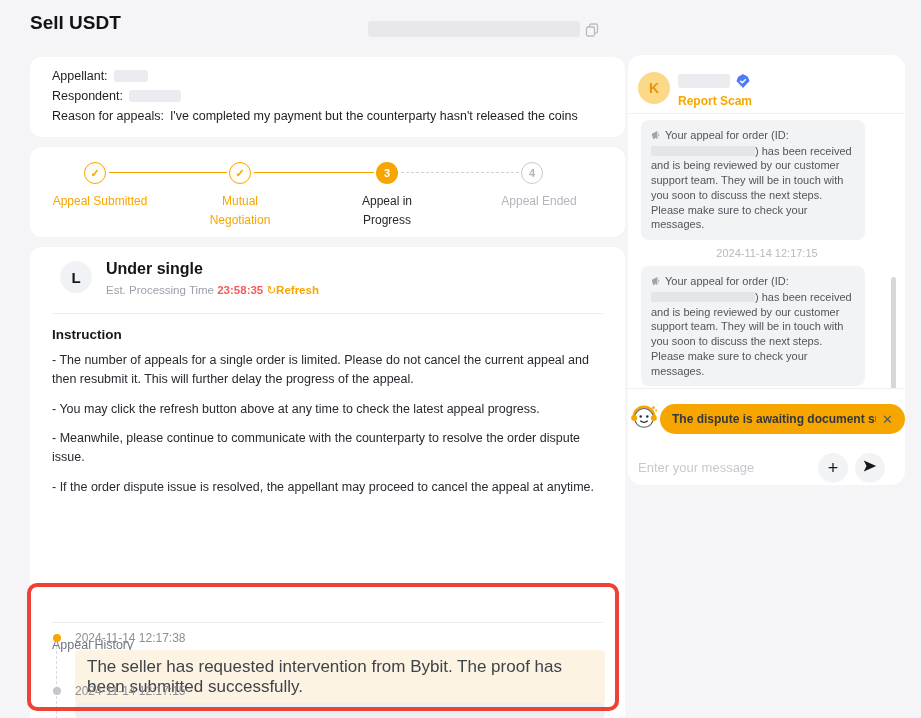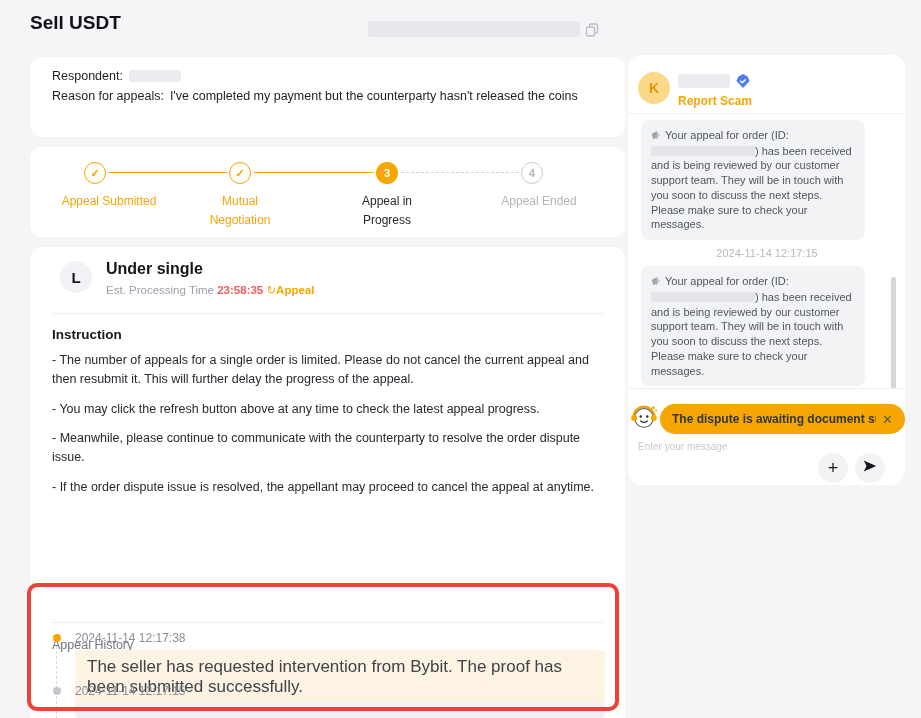--- a/index.html
+++ b/index.html
@@ -87,74 +87,78 @@
   .bubble .meg { display:inline-block; vertical-align:-1px; margin-right:3px; }
   .redact-inline { display:inline-block; width:104px; height:10px; background:#e4e5e9; border-radius:2px; vertical-align:-1px; }
   .ts { text-align:center; font-size:11px; color:#b6b9c0; margin:7px 0 7px 0; }
   .scroll-thumb { position:absolute; left:263px; top:222px; width:5px; height:112px;
                   border-radius:3px; background:#d5d7db; cursor:pointer; }
   .mascot { position:absolute; left:1px; top:347px; width:30px; height:30px; cursor:pointer; }
   .notif-pill { position:absolute; left:32px; top:349px; width:245px; height:30px; background:#f7a600;
                 border-radius:16px; display:flex; align-items:center; padding:0 12px; }
   .notif-text { font-size:12px; font-weight:700; color:#33373d; flex:1; white-space:nowrap; overflow:hidden; }
   .notif-close { font-size:13px; color:#595e45; margin-left:6px; cursor:pointer; }
-  .msg-input { position:absolute; left:10px; top:374px; width:165px; height:34px; border:none; outline:none;
-               font-size:10px; color:#14532d; font-family:"Liberation Sans",sans-serif; background:transparent; }
+  .msg-input { position:absolute; left:10px; top:395px; width:165px; height:34px; border:none; outline:none;
+               font-size:13px; color:#14532d; font-family:"Liberation Sans",sans-serif; background:transparent; }
   .msg-input::placeholder { color:#c6c9cf; }
   .round-btn { position:absolute; top:398px; width:30px; height:30px; border-radius:50%; background:#f2f3f5;
                display:flex; align-items:center; justify-content:center; cursor:pointer; }
   .plus-btn { left:190px; font-size:18px; font-weight:400; color:#17181c; }
   .send-btn { left:227px; }
 </style>
 </head>
 <body>
 
 <div class="abs page-title">Sell USDT</div>
 <div class="abs order-redact redact"></div>
 <div class="abs copy-btn">
   <svg width="14" height="14" viewBox="0 0 14 14" fill="none">
     <rect x="4.5" y="1" width="8" height="9" rx="1.5" stroke="#b9bcc3" stroke-width="1.3"></rect>
     <rect x="1.5" y="4" width="8" height="9" rx="1.5" stroke="#b9bcc3" stroke-width="1.3" fill="#f5f5f8"></rect>
   </svg>
 </div>
 
 <div class="card info-card">
   <div class="info-line">
+    <span class="lbl">Appellant:</span>
+    <span class="redact redact-sm"></span>
+  </div>
+  <div class="info-line">
     <span class="lbl">Respondent:</span>
     <span class="redact redact-md"></span>
   </div>
   <div class="info-line">
     <span class="lbl">Reason for appeals:</span>
     <span>I've completed my payment but the counterparty hasn't released the coins</span>
   </div>
 </div>
 
 <div class="card stepper-card">
   <div class="step-line" style="left:79px; width:118px;"></div>
   <div class="step-line" style="left:224px; width:120px;"></div>
   <div class="step-line dashed" style="left:371px; width:118px;"></div>
 
   <div class="step-dot done" style="left:54px;">✓</div>
   <div class="step-dot done" style="left:199px;">✓</div>
   <div class="step-dot current" style="left:346px;">3</div>
   <div class="step-dot pending" style="left:491px;">4</div>
 
-  <div class="step-label done" style="left:31px;">Appeal Submitted</div>
+  <div class="step-label done" style="left:22px;">Appeal Submitted</div>
   <div class="step-label done" style="left:162px;">Mutual Negotiation</div>
   <div class="step-label current" style="left:309px;">Appeal in Progress</div>
   <div class="step-label pending" style="left:454px; width:110px;">Appeal Ended</div>
 </div>
 
 <div class="card main-card">
   <div class="status-icon">L</div>
   <div class="status-title">Under single</div>
   <div class="status-sub">
     <span>Est. Processing Time</span>
     <span class="time">23:58:35</span>
-    <span class="refresh"><span class="refresh-glyph">↻</span><span>Appeal</span></span>
+    <span class="refresh"><span class="refresh-glyph">↻</span><span>Refresh</span></span>
   </div>
   <div class="main-divider"></div>
 
   <div class="instr-title">Instruction</div>
   <div class="instr-list">
     <p>- The number of appeals for a single order is limited. Please do not cancel the current appeal and then resubmit it. This will further delay the progress of the appeal.</p>
     <p>- You may click the refresh button above at any time to check the latest appeal progress.</p>
     <p>- Meanwhile, please continue to communicate with the counterparty to resolve the order dispute issue.</p>
     <p>- If the order dispute issue is resolved, the appellant may proceed to cancel the appeal at anytime.</p>
   </div>

